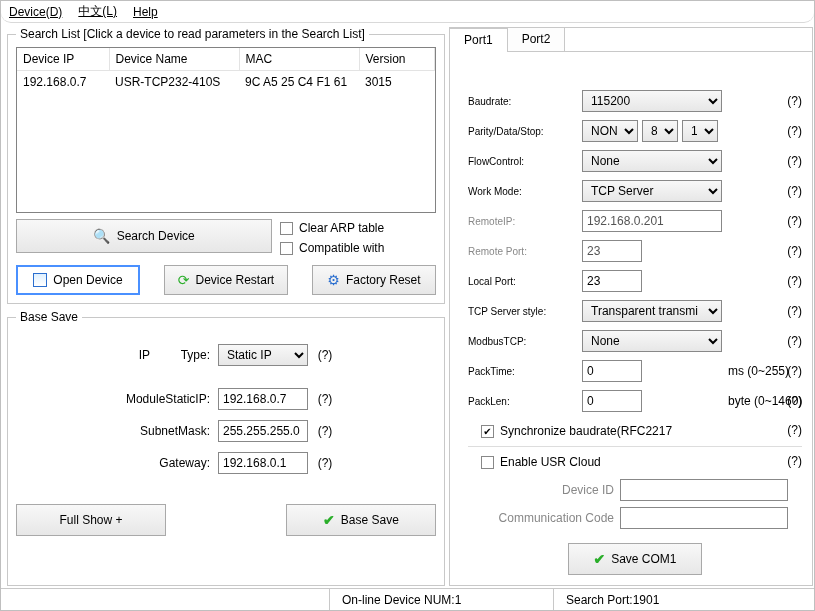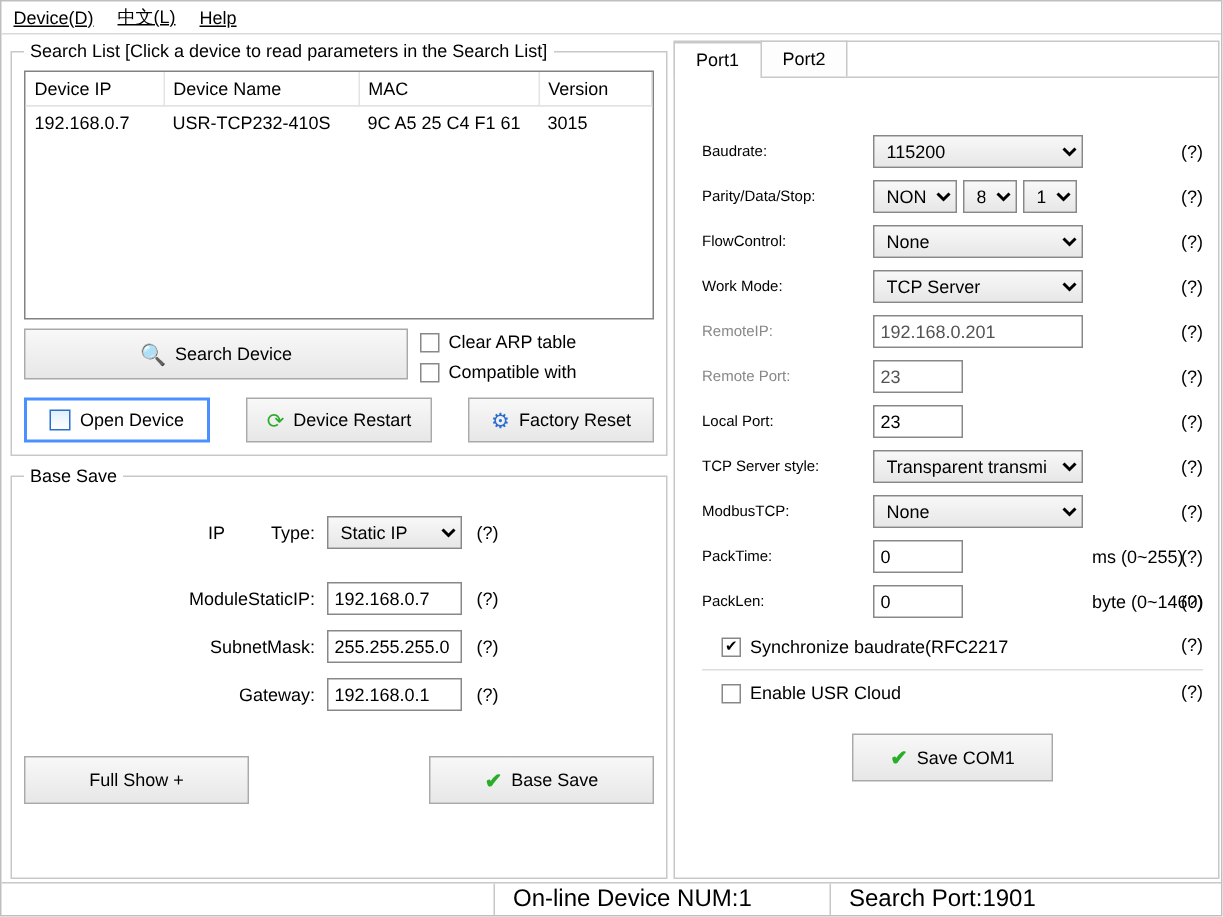--- a/index.html
+++ b/index.html
@@ -7,21 +7,21 @@
     font-family: "Segoe UI", Tahoma, sans-serif;
     font-size: 12px;
     background: #fff;
     color: #000;
     width: 815px; height: 611px; position: relative;
     border: 1px solid #bfbfbf;
   }
   .menubar {
     display:flex; gap:16px; padding:2px 8px;
     border-bottom:1px solid #d9d9d9;
-    height:22px; align-items:center;
+    height:22px; align-items:center;border-radius:10px;
   }
   .menubar span { cursor:default; }
   .menubar span:first-child, .menubar span:nth-child(2), .menubar span:nth-child(3) { text-decoration: underline; text-decoration-color:#000; }
   .menubar .item { text-decoration:none; }
 
   .main {
     display:flex; gap:4px; padding:4px 6px 0 6px;
     height:563px;
   }
   .left { width:438px; display:flex; flex-direction:column; gap:6px;}
@@ -95,21 +95,21 @@
   .chk-row { display:flex; align-items:center; gap:6px; height:26px; margin-top:2px;padding-left:13px;}
   .cloud { border-top:1px solid #ddd; margin-top:2px; }
   .cloud-grid { display:grid; grid-template-columns:128px 168px; row-gap:6px; align-items:center; margin-left:24px; margin-top:4px;}
   .cloud-grid .clbl{ text-align:right; padding-right:6px; color:#888;}
   .save-com-row{ display:flex; justify-content:center; margin-top:14px;}
 
   
   .status {
     position:absolute; left:0; right:0; bottom:0; height:22px;
     border-top:1px solid #c8c8c8; display:flex; align-items:center;
-    font-size:16px;
+    font-size:12px;
   }
   .status .cell { border-left:1px solid #c8c8c8; padding:0 12px; height:100%; display:flex; align-items:center;}
   .status .spacer{ flex:0 0 328px;}
   .status .cell1{ width:224px;}
   .check-green{ color:#2aae2a; font-size:14px; font-weight:bold;}
   .magnifier{ color:#caa84a; font-size:14px;}
   .reload{ color:#2aae2a; font-size:14px;}
   .gearblue{ color:#2a6ecf; font-size:14px;}
   .docicon{ width:14px;height:14px; border:1px solid #2a6ecf; background:linear-gradient(#dff0ff,#fff);}
 </style>
@@ -309,20 +309,26 @@
         </div>
 
         <div class="cloud">
           <div style="display:grid;grid-template-columns:1fr 26px;align-items:center;">
             <div class="chk-row">
               <span class="chkbox"></span>
               <span>Enable USR Cloud</span>
             </div>
             <span class="help" style="justify-self:end">(?)</span>
           </div>
+          <div class="cloud-grid">
+            <span class="clbl">Device ID</span>
+            <input class="txt" disabled="" value="" style="">
+            <span class="clbl">Communication Code</span>
+            <input class="txt" disabled="" value="" style="">
+          </div>
         </div>
 
         <div class="save-com-row">
           <div class="wide-btn" style="width:134px">
             <span class="check-green">✔</span>
             <span>Save COM1</span>
           </div>
         </div>
       </div>
     </div>

